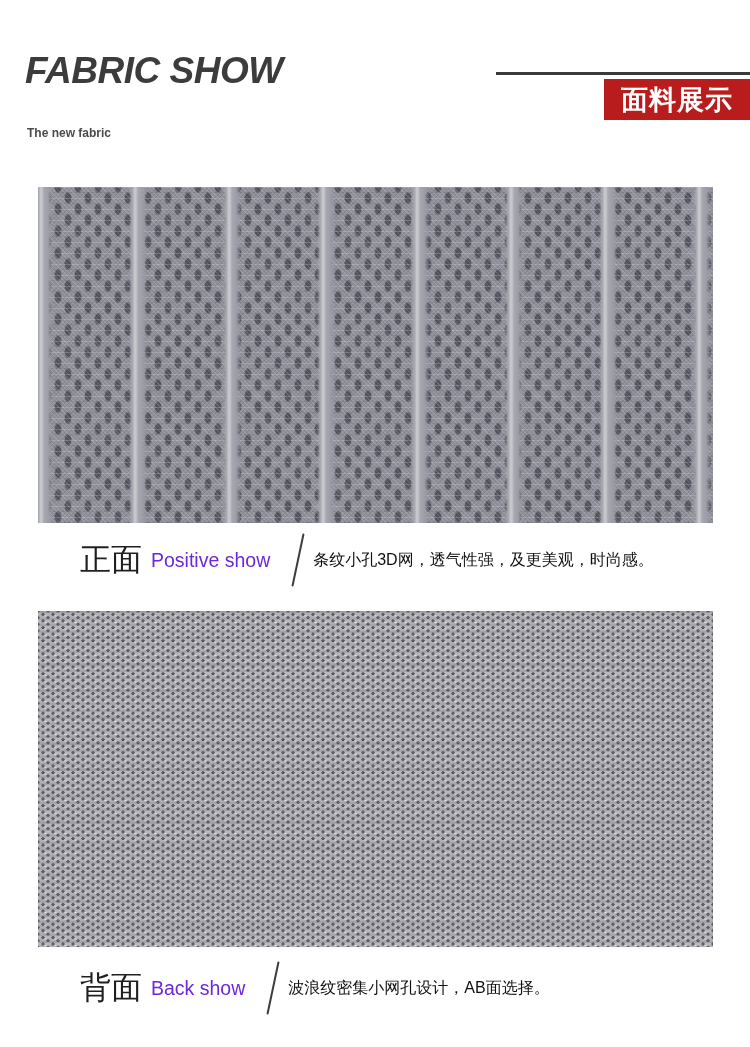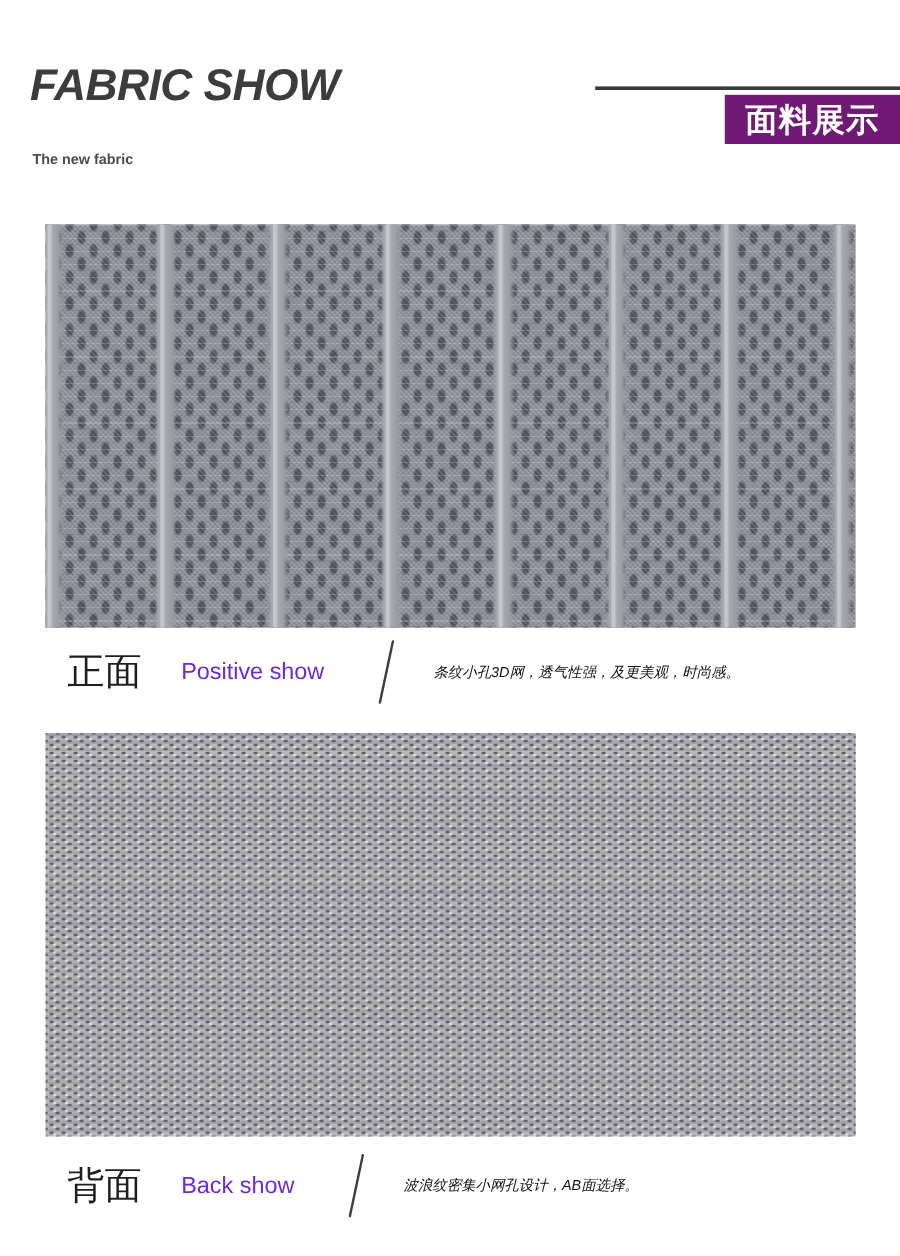--- a/index.html
+++ b/index.html
@@ -22,21 +22,21 @@
   .tagline{
     position:absolute;left:27px;top:126px;margin:0;
     font-size:12px;font-weight:bold;color:#4b4b4b;
   }
   .header-line{
     position:absolute;left:496px;top:72px;width:254px;height:3px;
     background:#3a3a3a;
   }
   .banner{
     position:absolute;left:604px;top:79px;width:146px;height:41px;
-    background:#701a75;
+    background:#b91c1c;
     display:flex;align-items:center;justify-content:center;
   }
   .banner-label{
     color:#ffffff;font-size:27px;font-weight:bold;letter-spacing:1px;
   }
   
   .fabric{position:absolute;left:38px;width:675px;height:336px;}
   .fabric-front{
     top:187px;
     background-color:#90909a;
@@ -91,33 +91,33 @@
       radial-gradient(2.8px 1.7px at 5px 3.3px,
         #60606a 0%, #60606a 60%, rgba(96,96,106,0) 78%),
       
       radial-gradient(2px 1.2px at 5px 3.3px,
         rgba(236,236,241,0.85) 0%, rgba(236,236,241,0.85) 60%, rgba(236,236,241,0) 80%);
     background-size: auto, auto, 10px 6.6px, 10px 6.6px, 10px 6.6px;
     background-position: 0 0, 0 0, 0 0, 5px 3.3px, 2.5px 1.6px;
   }
   
   .caption{
-    position:absolute;left:56px;height:66px;
-    display:flex;align-items:center;white-space:nowrap;gap:24px;
+    position:absolute;left:80px;height:66px;
+    display:flex;align-items:center;white-space:nowrap;
   }
   .caption-front{top:527px;}
   .caption-back{top:955px;}
   .cn-label{font-size:31px;color:#1f1f1f;font-weight:500;}
   .en-label{font-size:19.5px;color:#6d28d9;margin-left:9px;}
   .slash{
     width:2px;height:54px;background:#3d3d3d;border-radius:1px;
     transform:rotate(12deg);
     margin-left:27px;margin-right:14px;flex:0 0 auto;
   }
-  .desc{font-size:12px;color:#101010;font-style:italic;}
+  .desc{font-size:16px;color:#101010;}
 </style>
 </head>
 <body>
 
 <div class="page">
 
   <h1 class="title">FABRIC SHOW</h1>
   <div class="header-line"></div>
   <div class="banner">
     <span class="banner-label">面料展示</span>

